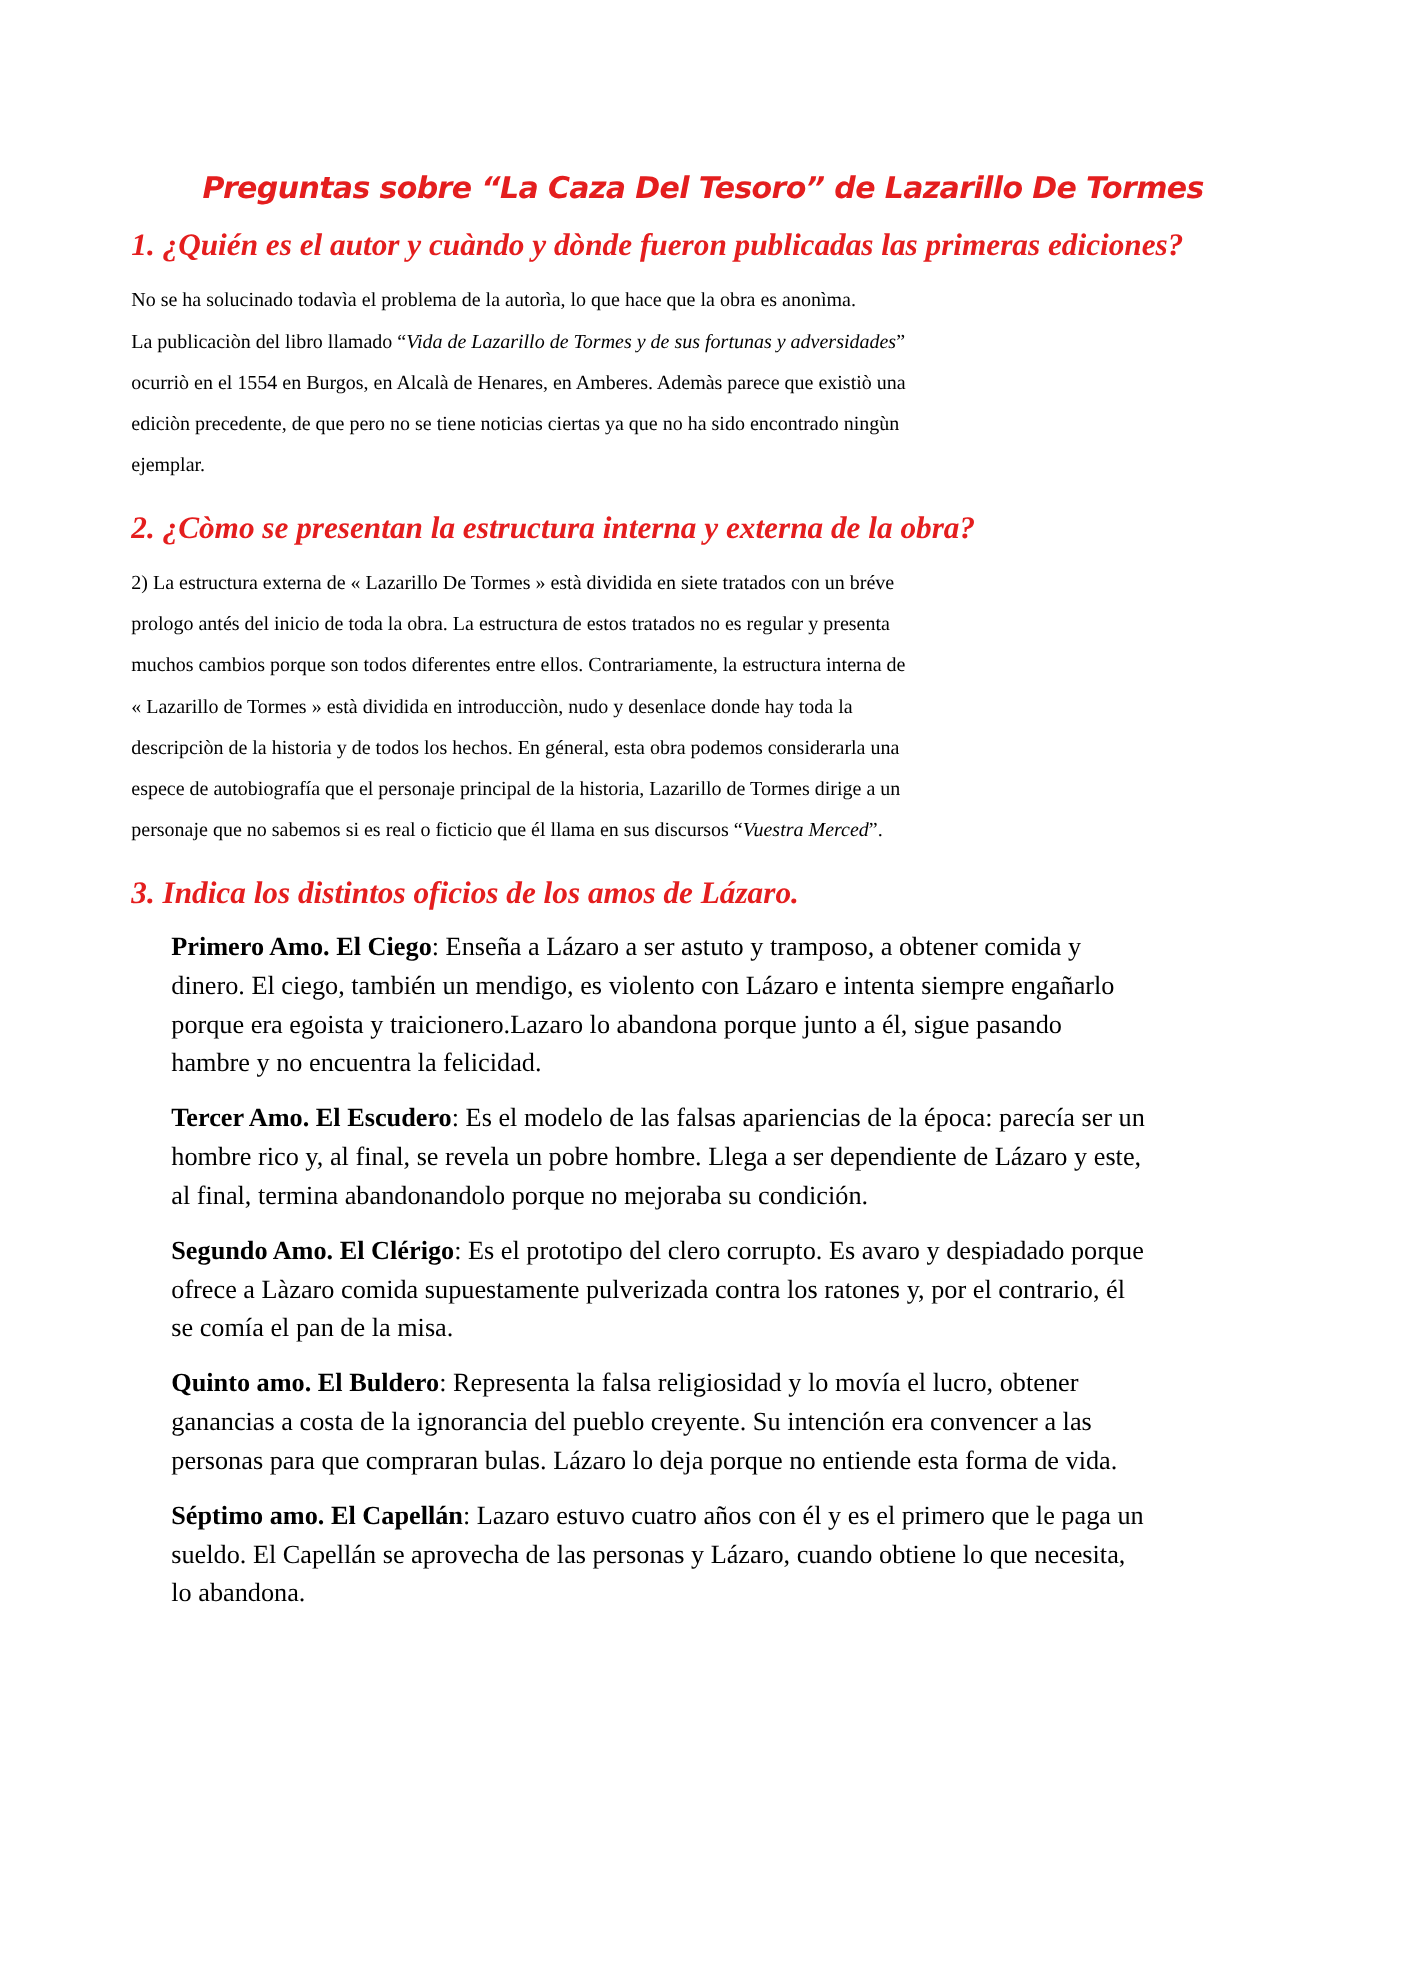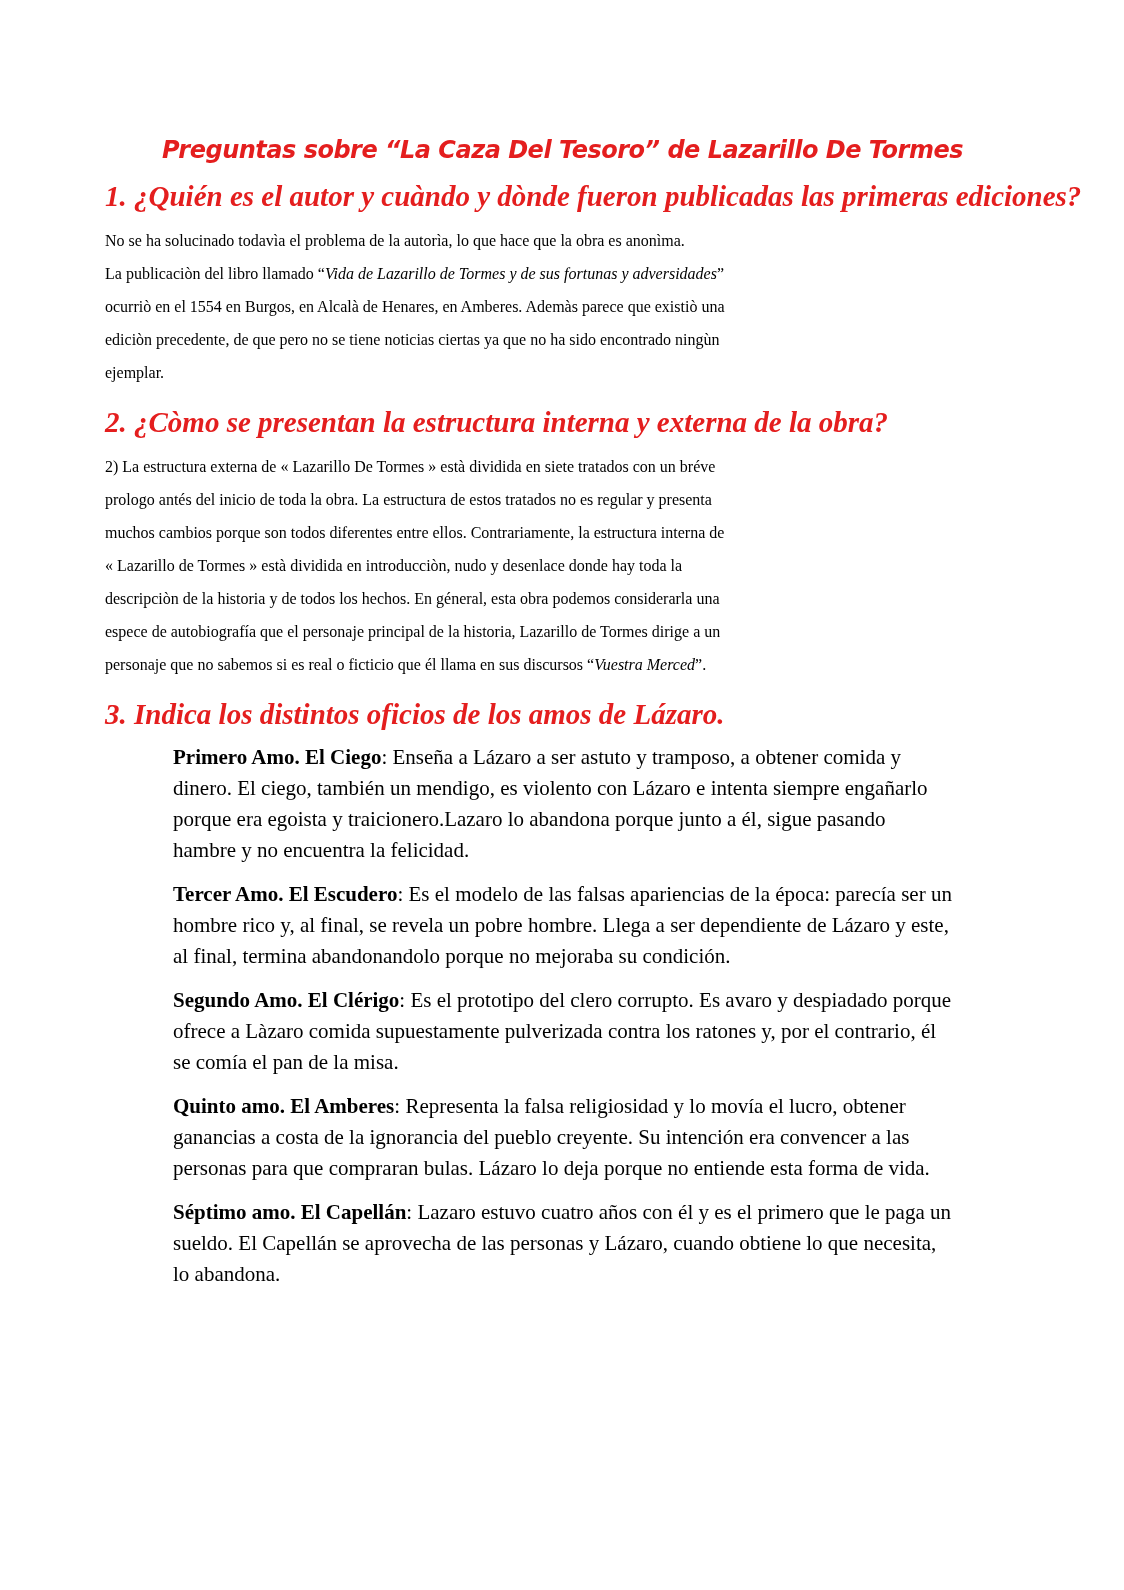--- a/index.html
+++ b/index.html
@@ -25,34 +25,34 @@
     font-size: 24px;
     line-height: 26px;
     letter-spacing: -0.5px;
     color: var(--accent);
   }
   .qh {
     margin: 20px 0 0 0;
     font-family: "Liberation Serif", serif;
     font-style: italic;
     font-weight: bold;
-    font-size: 29px;
+    font-size: 25px;
     line-height: 27px;
     color: var(--accent);
   }
   .para {
     margin: 14px 0 0 0;
     width: 940px;
     font-size: 16px;
     line-height: 33px;
     white-space: pre-line;
   }
   .it { font-style: italic; }
   .amos {
-    margin: 14px 0 0 68px;
+    margin: 14px 0 0 32px;
     width: 860px;
   }
   .amo {
     margin: 0 0 13px 0;
     font-size: 21px;
     line-height: 31px;
     white-space: pre-line;
   }
   .amo b { font-weight: bold; }
 </style>
@@ -83,20 +83,20 @@
     <p class="amo"><b>Primero Amo. El Ciego</b><span>: Enseña a Lázaro a ser astuto y tramposo, a obtener comida y
 dinero. El ciego, también un mendigo, es violento con Lázaro e intenta siempre engañarlo
 porque era egoista y traicionero.Lazaro lo abandona porque junto a él, sigue pasando
 hambre y no encuentra la felicidad.</span></p>
     <p class="amo"><b>Tercer Amo. El Escudero</b><span>: Es el modelo de las falsas apariencias de la época: parecía ser un
 hombre rico y, al final, se revela un pobre hombre. Llega a ser dependiente de Lázaro y este,
 al final, termina abandonandolo porque no mejoraba su condición.</span></p>
     <p class="amo"><b>Segundo Amo. El Clérigo</b><span>: Es el prototipo del clero corrupto. Es avaro y despiadado porque
 ofrece a Làzaro comida supuestamente pulverizada contra los ratones y, por el contrario, él
 se comía el pan de la misa.</span></p>
-    <p class="amo"><b>Quinto amo. El Amberes</b><span>: Representa la falsa religiosidad y lo movía el lucro, obtener
+    <p class="amo"><b>Quinto amo. El Buldero</b><span>: Representa la falsa religiosidad y lo movía el lucro, obtener
 ganancias a costa de la ignorancia del pueblo creyente. Su intención era convencer a las
 personas para que compraran bulas. Lázaro lo deja porque no entiende esta forma de vida.</span></p>
     <p class="amo"><b>Séptimo amo. El Capellán</b><span>: Lazaro estuvo cuatro años con él y es el primero que le paga un
 sueldo. El Capellán se aprovecha de las personas y Lázaro, cuando obtiene lo que necesita,
 lo abandona.</span></p>
   </div>
 </div>
 
 </body></html>

